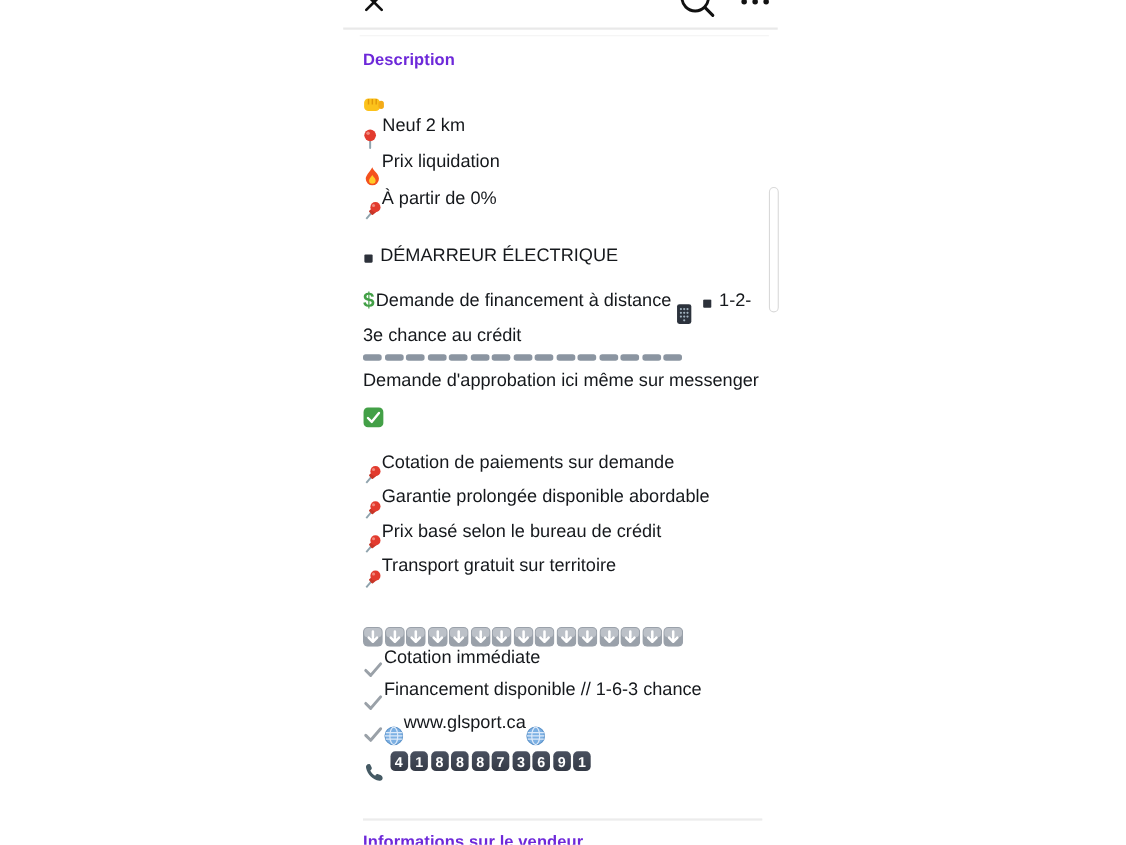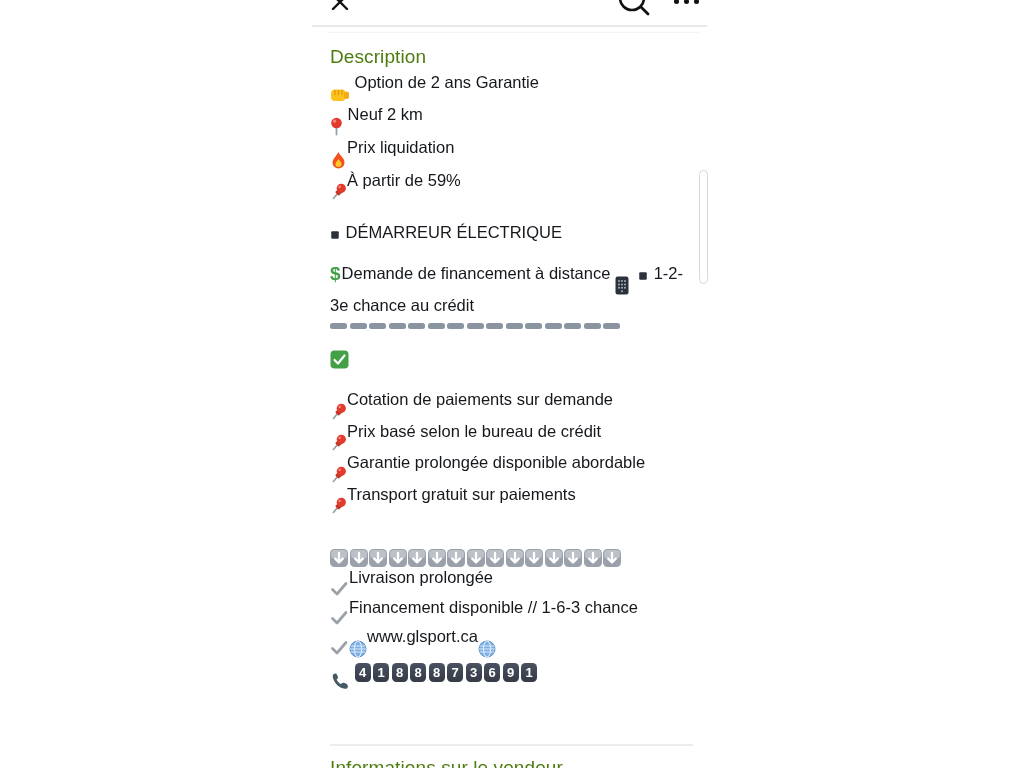--- a/index.html
+++ b/index.html
@@ -8,21 +8,21 @@
     background:#ffffff;color:#1c1e21;
     font-family:"Liberation Sans",sans-serif;
   }
   
   .topbar-icon{position:absolute;cursor:pointer;}
   .dots{display:flex;gap:5px;}
   .dot{width:5px;height:5px;border-radius:50%;background:#111;}
   .divider{position:absolute;background:#e9e9e9;}
   
   .section-title{
-    position:absolute;font-size:19px;font-weight:400;color:#4d7c0f;
+    position:absolute;font-size:15px;font-weight:700;color:#6d28d9;
     letter-spacing:.1px;white-space:nowrap;
   }
   
   .desc-body{position:absolute;left:330px;top:72px;width:366px;
     font-size:16.5px;line-height:20.5px;color:#15181c;}
   .line{min-height:20.5px;}
   .line.blank{height:20.5px;}
   .txt{white-space:pre-wrap;}
   .emoji{display:inline-block;vertical-align:-3.5px;line-height:0;}
   .emoji svg{display:inline-block;vertical-align:top;}
@@ -66,36 +66,36 @@
 <div class="divider" style="left:312px;top:25px;width:395px;height:2px;"></div>
 <div class="divider" style="left:327px;top:31.5px;width:372px;height:1.5px;background:#f3f3f3;"></div>
 
 <div class="section-title" style="left:330px;top:46px;">Description</div>
 
 <div class="desc-body">
     <div class="line"><span class="emoji fist-icon"><svg width="20" height="18" viewBox="0 0 20 18">
           <rect x="1" y="3.5" width="14.5" height="11.5" rx="4" fill="#fcc21b"></rect>
           <rect x="14" y="5.5" width="5" height="7.5" rx="2.5" fill="#f3ab17"></rect>
           <path d="M5 4 V9 M8.5 4 V9 M12 4 V9" stroke="#e2980a" stroke-width="1.3" fill="none"></path>
-        </svg></span><span class="txt"> Option de 2 ans Garantie</span></div>
+        </svg></span></div>
     <div class="line"><span class="emoji round-pushpin-icon"><svg width="13" height="20" viewBox="0 0 13 20">
           <rect x="5.6" y="9" width="1.8" height="9.5" rx="0.9" fill="#90a4ae"></rect>
           <circle cx="6.5" cy="6" r="5.3" fill="#e23b2e"></circle>
           <circle cx="4.6" cy="4.2" r="1.6" fill="#f08a7d"></circle>
         </svg></span><span class="txt"> Neuf 2 km</span></div>
     <div class="line"><span class="emoji fire-icon"><svg width="17" height="19" viewBox="0 0 17 19">
           <path d="M8.5 1 C9.5 4.5 14.5 6.5 14.5 11.5 A6 6 0 0 1 2.5 11.5 C2.5 8.5 5.5 6 8.5 1 Z" fill="#f4511e"></path>
           <path d="M8.5 8 C9.5 10 11.5 10.8 11.5 13 A3 3 0 0 1 5.5 13 C5.5 11.2 7.2 10.2 8.5 8 Z" fill="#ffca28"></path>
         </svg></span><span class="txt">Prix liquidation</span></div>
     <div class="line"><span class="emoji pushpin-icon"><svg width="17" height="18" viewBox="0 0 17 18">
           <path d="M8 10 L3 16" stroke="#8fa3ad" stroke-width="1.7"></path>
           <rect x="6" y="6.5" width="6" height="5" rx="1" fill="#c63628" transform="rotate(-40 9 9)"></rect>
           <circle cx="11.3" cy="5.3" r="4.6" fill="#e23b2e"></circle>
           <circle cx="9.6" cy="3.8" r="1.4" fill="#f08a7d"></circle>
-        </svg></span><span class="txt">À partir de 59%</span></div>
+        </svg></span><span class="txt">À partir de 0%</span></div>
     <div class="line blank"></div>
     <div class="line"><span class="emoji small-square-icon"><svg width="8" height="8">
           <rect x=".25" y=".25" width="7.5" height="7.5" rx="1" fill="#2c313a"></rect>
         </svg></span><span class="txt"> DÉMARREUR ÉLECTRIQUE</span></div>
     <div class="line blank"></div>
     <div class="line"><span class="emoji dollar-icon">$</span><span class="txt">Demande de financement à distance </span><span class="emoji phone-keypad-icon"><svg width="14" height="19" viewBox="0 0 14 19">
           <rect x=".5" y=".5" width="13" height="18" rx="2.2" fill="#2c323c"></rect>
           <g fill="#9fb0bd">
             <circle cx="4" cy="5" r="1"></circle>
             <circle cx="7" cy="5" r="1"></circle>
@@ -105,49 +105,49 @@
             <circle cx="10" cy="8.4" r="1"></circle>
             <circle cx="4" cy="11.8" r="1"></circle>
             <circle cx="7" cy="11.8" r="1"></circle>
             <circle cx="10" cy="11.8" r="1"></circle>
             <circle cx="7" cy="15.2" r="1"></circle>
           </g>
         </svg></span><span class="txt">  </span><span class="emoji small-square-icon"><svg width="8" height="8">
           <rect x=".25" y=".25" width="7.5" height="7.5" rx="1" fill="#2c313a"></rect>
         </svg></span><span class="txt"> 1-2-3e chance au crédit</span></div>
     <div class="line"><span class="emoji dash-icon"></span><span class="emoji dash-icon"></span><span class="emoji dash-icon"></span><span class="emoji dash-icon"></span><span class="emoji dash-icon"></span><span class="emoji dash-icon"></span><span class="emoji dash-icon"></span><span class="emoji dash-icon"></span><span class="emoji dash-icon"></span><span class="emoji dash-icon"></span><span class="emoji dash-icon"></span><span class="emoji dash-icon"></span><span class="emoji dash-icon"></span><span class="emoji dash-icon"></span><span class="emoji dash-icon"></span></div>
-    <div class="line"><span class="emoji check-green-icon"><svg width="19" height="19" viewBox="0 0 19 19">
+    <div class="line"><span class="txt">Demande d'approbation ici même sur messenger</span><span class="emoji check-green-icon"><svg width="19" height="19" viewBox="0 0 19 19">
           <rect x=".5" y=".5" width="18" height="18" rx="4" fill="#43a047"></rect>
           <path d="M4.5 10 L8 13.5 L14.5 5.5" stroke="#fff" stroke-width="2.2" fill="none" stroke-linecap="round" stroke-linejoin="round"></path>
         </svg></span></div>
     <div class="line blank"></div>
     <div class="line"><span class="emoji pushpin-icon"><svg width="17" height="18" viewBox="0 0 17 18">
           <path d="M8 10 L3 16" stroke="#8fa3ad" stroke-width="1.7"></path>
           <rect x="6" y="6.5" width="6" height="5" rx="1" fill="#c63628" transform="rotate(-40 9 9)"></rect>
           <circle cx="11.3" cy="5.3" r="4.6" fill="#e23b2e"></circle>
           <circle cx="9.6" cy="3.8" r="1.4" fill="#f08a7d"></circle>
         </svg></span><span class="txt">Cotation de paiements sur demande</span></div>
     <div class="line"><span class="emoji pushpin-icon"><svg width="17" height="18" viewBox="0 0 17 18">
           <path d="M8 10 L3 16" stroke="#8fa3ad" stroke-width="1.7"></path>
           <rect x="6" y="6.5" width="6" height="5" rx="1" fill="#c63628" transform="rotate(-40 9 9)"></rect>
           <circle cx="11.3" cy="5.3" r="4.6" fill="#e23b2e"></circle>
           <circle cx="9.6" cy="3.8" r="1.4" fill="#f08a7d"></circle>
+        </svg></span><span class="txt">Garantie prolongée disponible abordable</span></div>
+    <div class="line"><span class="emoji pushpin-icon"><svg width="17" height="18" viewBox="0 0 17 18">
+          <path d="M8 10 L3 16" stroke="#8fa3ad" stroke-width="1.7"></path>
+          <rect x="6" y="6.5" width="6" height="5" rx="1" fill="#c63628" transform="rotate(-40 9 9)"></rect>
+          <circle cx="11.3" cy="5.3" r="4.6" fill="#e23b2e"></circle>
+          <circle cx="9.6" cy="3.8" r="1.4" fill="#f08a7d"></circle>
         </svg></span><span class="txt">Prix basé selon le bureau de crédit</span></div>
     <div class="line"><span class="emoji pushpin-icon"><svg width="17" height="18" viewBox="0 0 17 18">
           <path d="M8 10 L3 16" stroke="#8fa3ad" stroke-width="1.7"></path>
           <rect x="6" y="6.5" width="6" height="5" rx="1" fill="#c63628" transform="rotate(-40 9 9)"></rect>
           <circle cx="11.3" cy="5.3" r="4.6" fill="#e23b2e"></circle>
           <circle cx="9.6" cy="3.8" r="1.4" fill="#f08a7d"></circle>
-        </svg></span><span class="txt">Garantie prolongée disponible abordable</span></div>
-    <div class="line"><span class="emoji pushpin-icon"><svg width="17" height="18" viewBox="0 0 17 18">
-          <path d="M8 10 L3 16" stroke="#8fa3ad" stroke-width="1.7"></path>
-          <rect x="6" y="6.5" width="6" height="5" rx="1" fill="#c63628" transform="rotate(-40 9 9)"></rect>
-          <circle cx="11.3" cy="5.3" r="4.6" fill="#e23b2e"></circle>
-          <circle cx="9.6" cy="3.8" r="1.4" fill="#f08a7d"></circle>
-        </svg></span><span class="txt">Transport gratuit sur paiements</span></div>
+        </svg></span><span class="txt">Transport gratuit sur territoire</span></div>
     <div class="line blank"></div>
     <div class="line"><span class="emoji down-arrow-icon"><svg width="18" height="18" viewBox="0 0 18 18" style="margin-right:1.5px">
           <rect width="18" height="18" rx="4.5" fill="#9aa1aa"></rect>
           <rect x="1" y="1" width="16" height="8.5" rx="3.5" fill="#bcc1c8"></rect>
           <path d="M9 4 V13 M5.2 9.6 L9 13.4 L12.8 9.6" stroke="#fff" stroke-width="2.3" fill="none" stroke-linecap="round" stroke-linejoin="round"></path>
         </svg></span><span class="emoji down-arrow-icon"><svg width="18" height="18" viewBox="0 0 18 18" style="margin-right:1.5px">
           <rect width="18" height="18" rx="4.5" fill="#9aa1aa"></rect>
           <rect x="1" y="1" width="16" height="8.5" rx="3.5" fill="#bcc1c8"></rect>
           <path d="M9 4 V13 M5.2 9.6 L9 13.4 L12.8 9.6" stroke="#fff" stroke-width="2.3" fill="none" stroke-linecap="round" stroke-linejoin="round"></path>
         </svg></span><span class="emoji down-arrow-icon"><svg width="18" height="18" viewBox="0 0 18 18" style="margin-right:1.5px">
@@ -198,21 +198,21 @@
           <rect width="18" height="18" rx="4.5" fill="#9aa1aa"></rect>
           <rect x="1" y="1" width="16" height="8.5" rx="3.5" fill="#bcc1c8"></rect>
           <path d="M9 4 V13 M5.2 9.6 L9 13.4 L12.8 9.6" stroke="#fff" stroke-width="2.3" fill="none" stroke-linecap="round" stroke-linejoin="round"></path>
         </svg></span><span class="emoji down-arrow-icon"><svg width="18" height="18" viewBox="0 0 18 18" style="margin-right:1.5px">
           <rect width="18" height="18" rx="4.5" fill="#9aa1aa"></rect>
           <rect x="1" y="1" width="16" height="8.5" rx="3.5" fill="#bcc1c8"></rect>
           <path d="M9 4 V13 M5.2 9.6 L9 13.4 L12.8 9.6" stroke="#fff" stroke-width="2.3" fill="none" stroke-linecap="round" stroke-linejoin="round"></path>
         </svg></span></div>
     <div class="line"><span class="emoji check-grey-icon"><svg width="19" height="16" viewBox="0 0 19 16">
           <path d="M2.5 8.5 L7 13 L16 2.5" stroke="#9aa1a8" stroke-width="2.7" fill="none" stroke-linecap="round" stroke-linejoin="round"></path>
-        </svg></span><span class="txt">Livraison prolongée</span></div>
+        </svg></span><span class="txt">Cotation immédiate</span></div>
     <div class="line"><span class="emoji check-grey-icon"><svg width="19" height="16" viewBox="0 0 19 16">
           <path d="M2.5 8.5 L7 13 L16 2.5" stroke="#9aa1a8" stroke-width="2.7" fill="none" stroke-linecap="round" stroke-linejoin="round"></path>
         </svg></span><span class="txt">Financement disponible // 1-6-3 chance</span></div>
     <div class="line"><span class="emoji check-grey-icon"><svg width="19" height="16" viewBox="0 0 19 16">
           <path d="M2.5 8.5 L7 13 L16 2.5" stroke="#9aa1a8" stroke-width="2.7" fill="none" stroke-linecap="round" stroke-linejoin="round"></path>
         </svg></span><span class="emoji globe-icon"><svg width="18" height="18" viewBox="0 0 18 18">
           <circle cx="9" cy="9" r="8" fill="#7cb0e3" stroke="#5b92c9" stroke-width="1"></circle>
           <ellipse cx="9" cy="9" rx="3.6" ry="8" fill="none" stroke="#ddeafa" stroke-width="1.1"></ellipse>
           <path d="M1.6 6 H16.4 M1.6 12 H16.4 M1 9 H17" stroke="#ddeafa" stroke-width="1.1"></path>
         </svg></span><span class="txt">www.glsport.ca</span><span class="emoji globe-icon"><svg width="18" height="18" viewBox="0 0 18 18">

